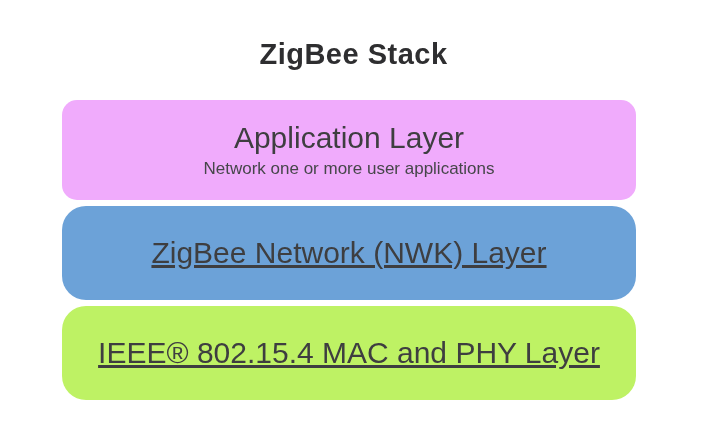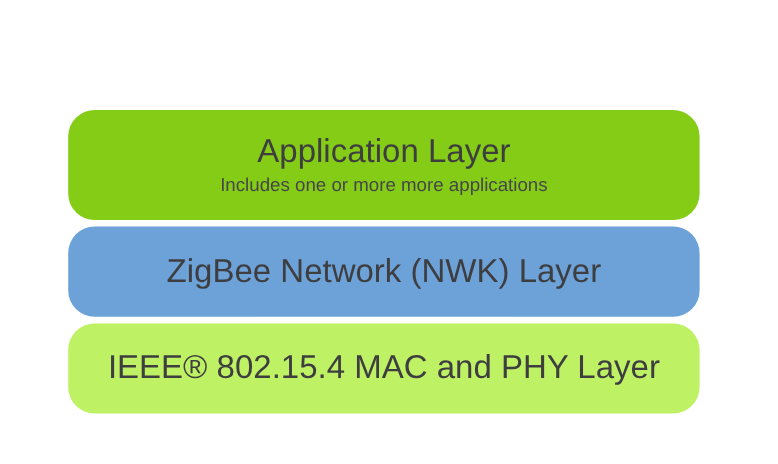--- a/index.html
+++ b/index.html
@@ -41,42 +41,44 @@
     flex-direction: column;
     justify-content: center;
     align-items: center;
     color: #3e3e40;
     text-align: center;
   }
   .layer.first {
     height: 100px;
   }
   .layer.plain {
-    height: 82px;
+    height: 94px;
+    text-decoration: underline;
   }
   .layer .label {
     font-size: 30px;
     line-height: 1.15;
   }
   .layer .sublabel {
     font-size: 17px;
     margin-top: 4px;
     color: #46464a;
   }
 </style>
 </head>
 <body>
 
 <div class="canvas">
+  <div class="title">ZigBee Stack</div>
 
   <div class="stack">
 
-    <div class="layer first" style="background-color: #84cc16;">
+    <div class="layer first" style="background-color: #f0abfc; border-radius: 15px;">
       <div class="label">Application Layer</div>
-      <div class="sublabel">Includes one or more more applications</div>
+      <div class="sublabel">Network one or more user applications</div>
     </div>
 
     <div class="layer plain" style="background-color: rgb(108, 162, 216);">
       <div class="label">ZigBee Network (NWK) Layer</div>
     </div>
 
     <div class="layer plain" style="background-color: #bef264;">
       <div class="label">IEEE® 802.15.4 MAC and PHY Layer</div>
     </div>
 

